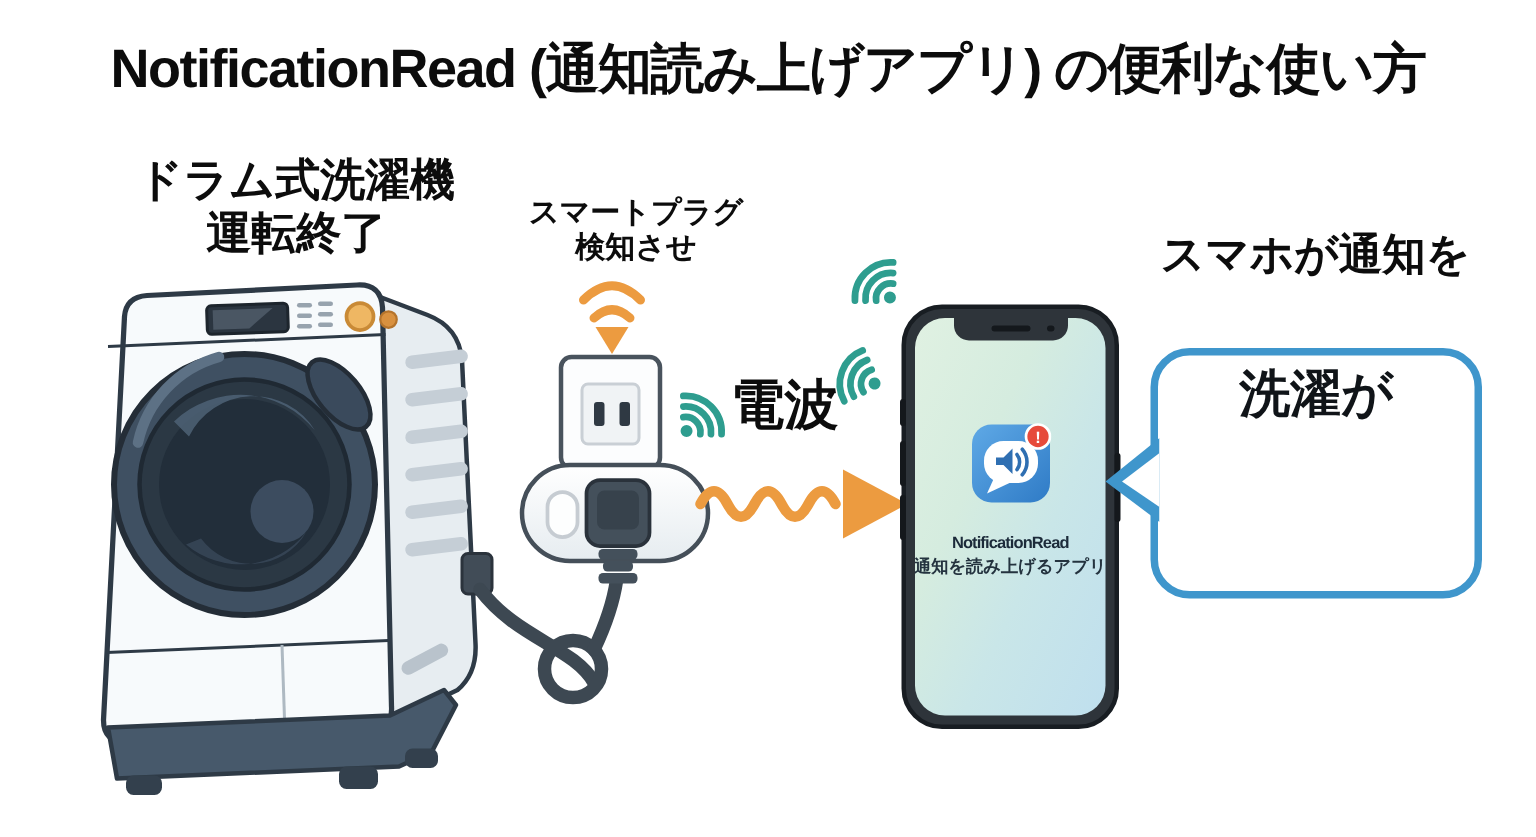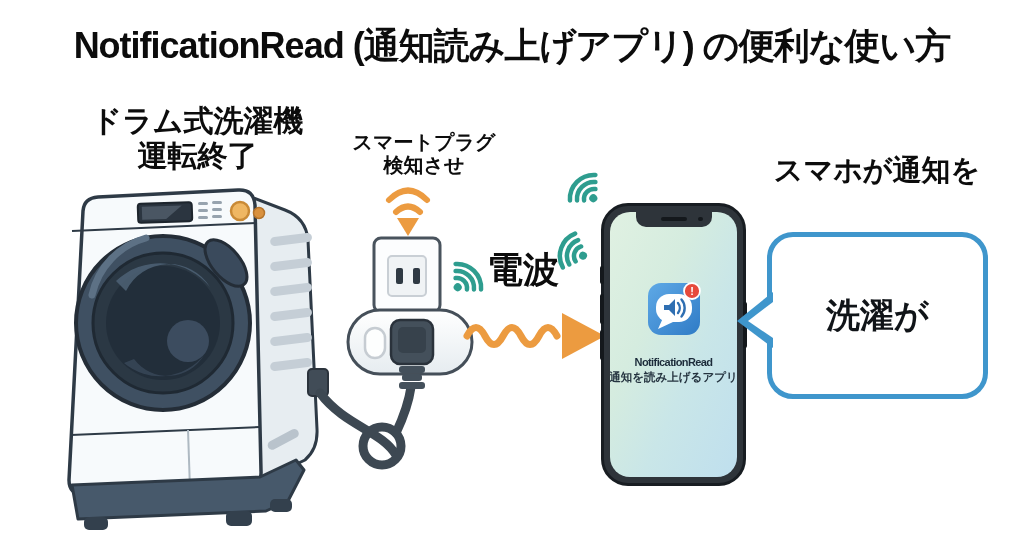--- a/index.html
+++ b/index.html
@@ -35,21 +35,21 @@
   .notch .slit{position:absolute;left:50%;top:5px;transform:translateX(-50%);width:26px;height:3.5px;background:#14181c;border-radius:2px;}
   .notch .cam{position:absolute;right:9px;top:4.5px;width:4.5px;height:4.5px;background:#14181c;border-radius:50%;}
   .sbtn{position:absolute;width:4px;background:#14181c;border-radius:2px;}
   .phone-content{position:absolute;left:0;right:0;top:70px;display:flex;flex-direction:column;align-items:center;}
   .app-name{margin-top:20px;font-size:11px;font-weight:800;letter-spacing:-0.6px;color:#1c2b3a;white-space:nowrap;}
   .app-sub{margin-top:2px;font-size:11.5px;font-weight:700;color:#24333f;white-space:nowrap;}
   
   .bubble{
     left:767px;top:232px;width:221px;height:167px;background:#ffffff;
     border:5px solid #3F96CC;border-radius:26px;box-sizing:border-box;
-    display:flex;flex-direction:column;align-items:center;justify-content:center;
+    display:flex;flex-direction:column;align-items:center;justify-content:flex-start;
   }
   .bubble .line{font-size:34px;font-weight:800;color:#101418;line-height:1.55;white-space:nowrap;}
   .tail{left:735px;top:288px;}
   svg{display:block;}
 </style>
 </head>
 <body>
 
 <div id="stage">
 

